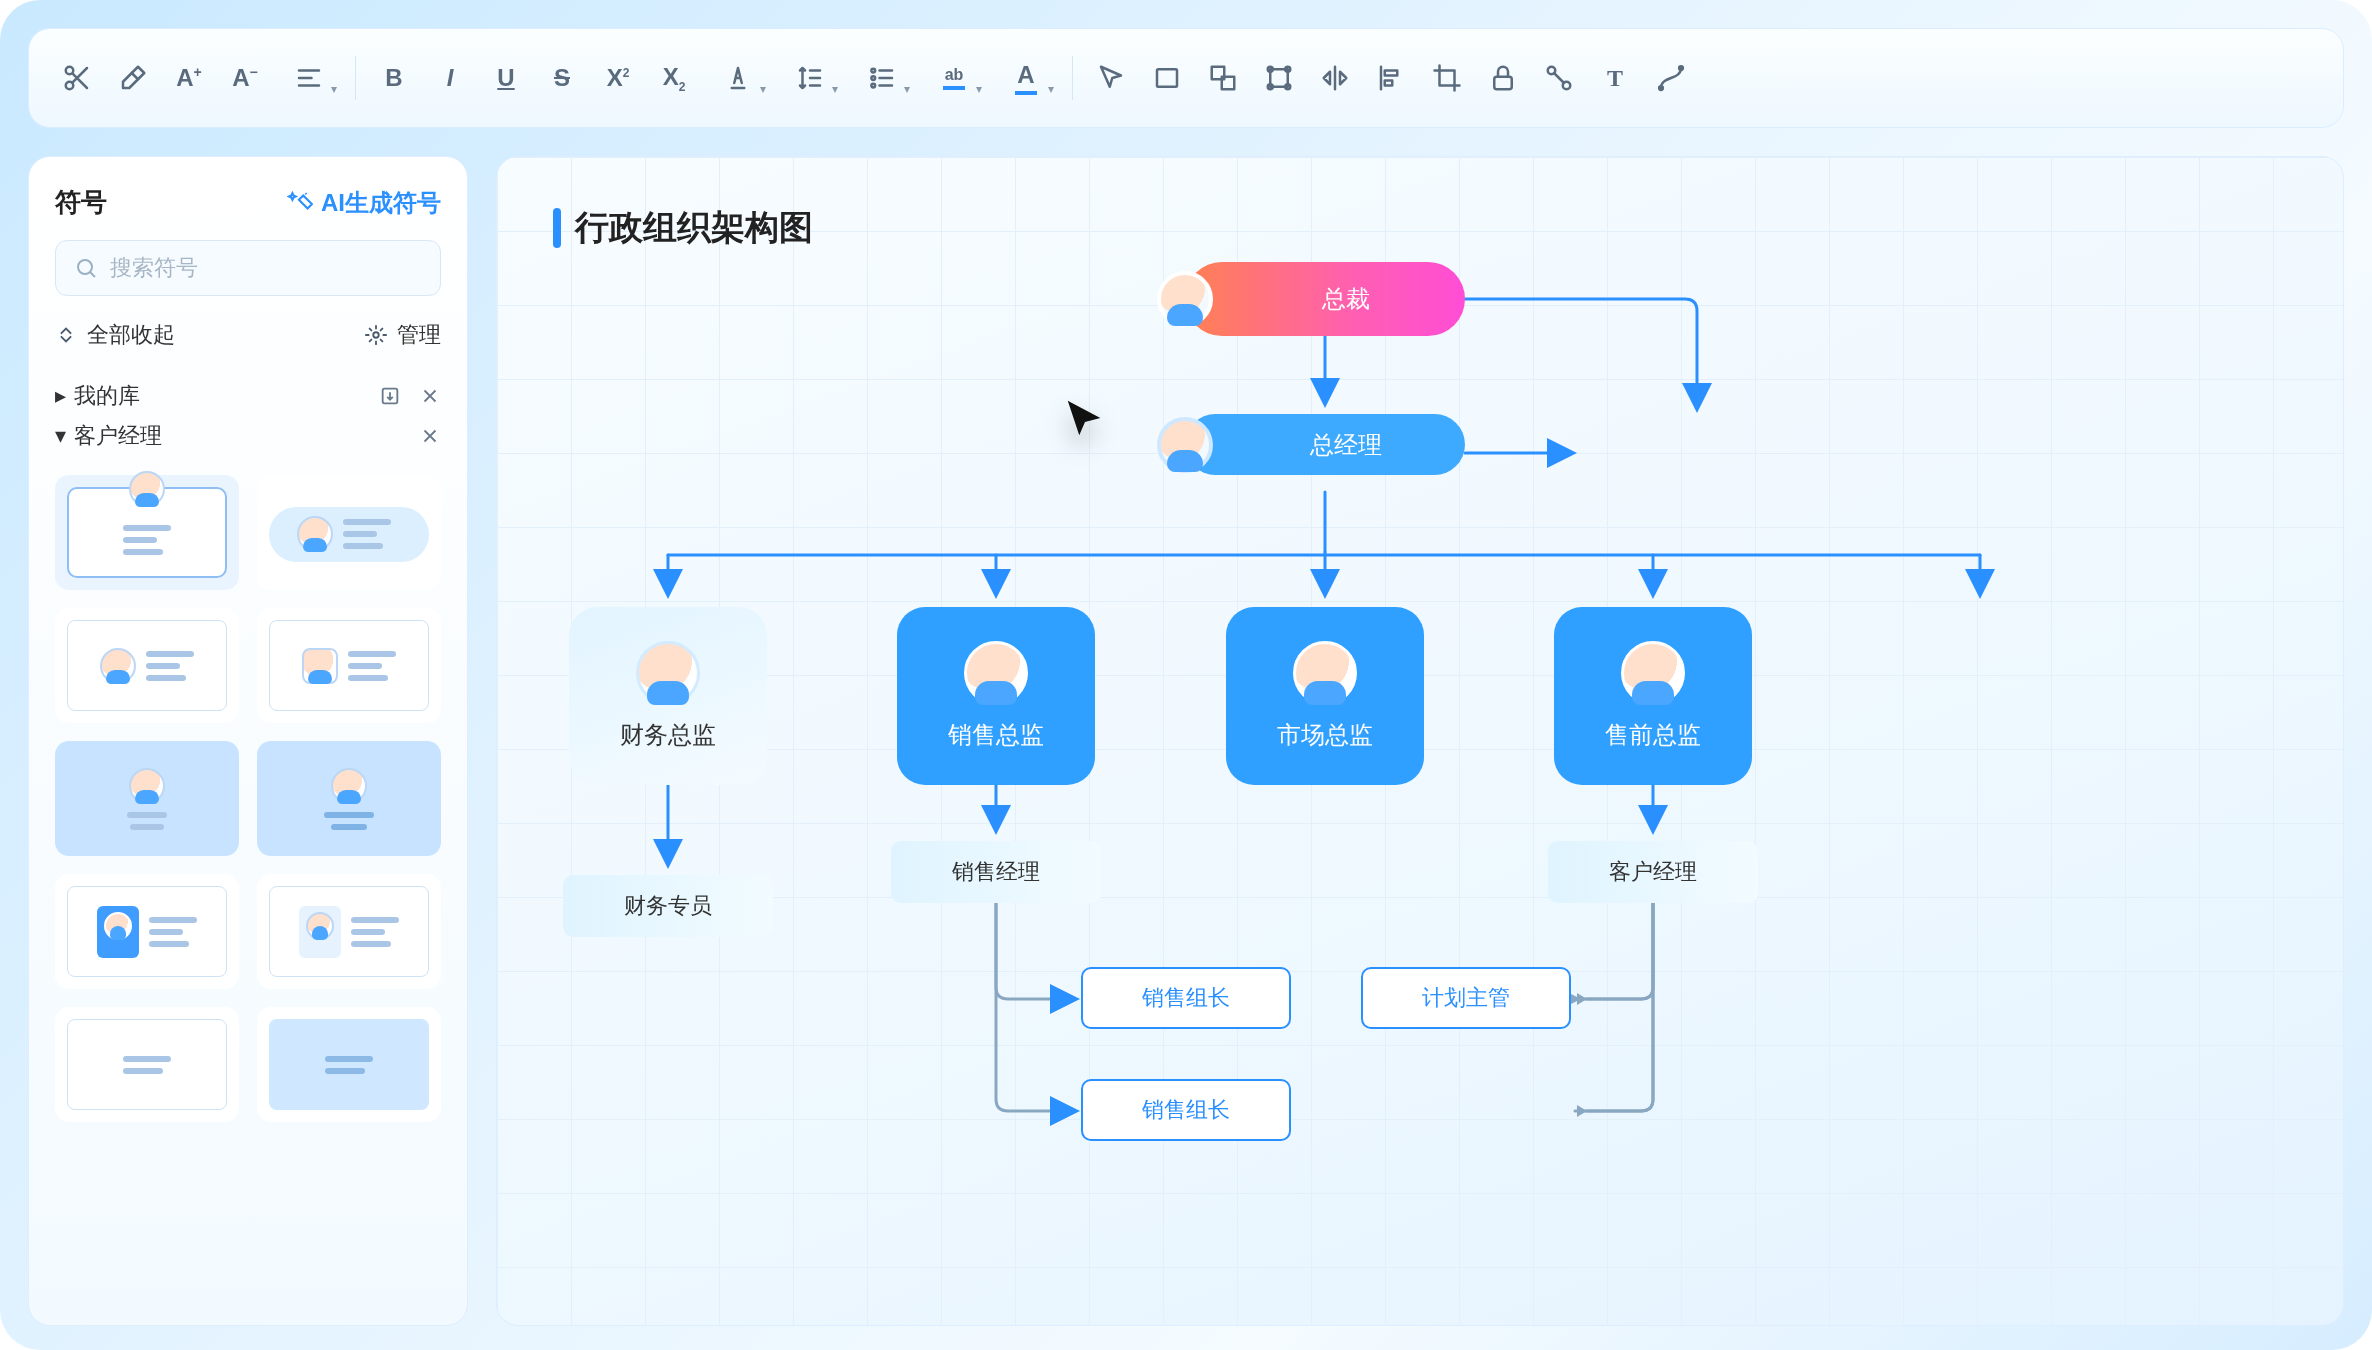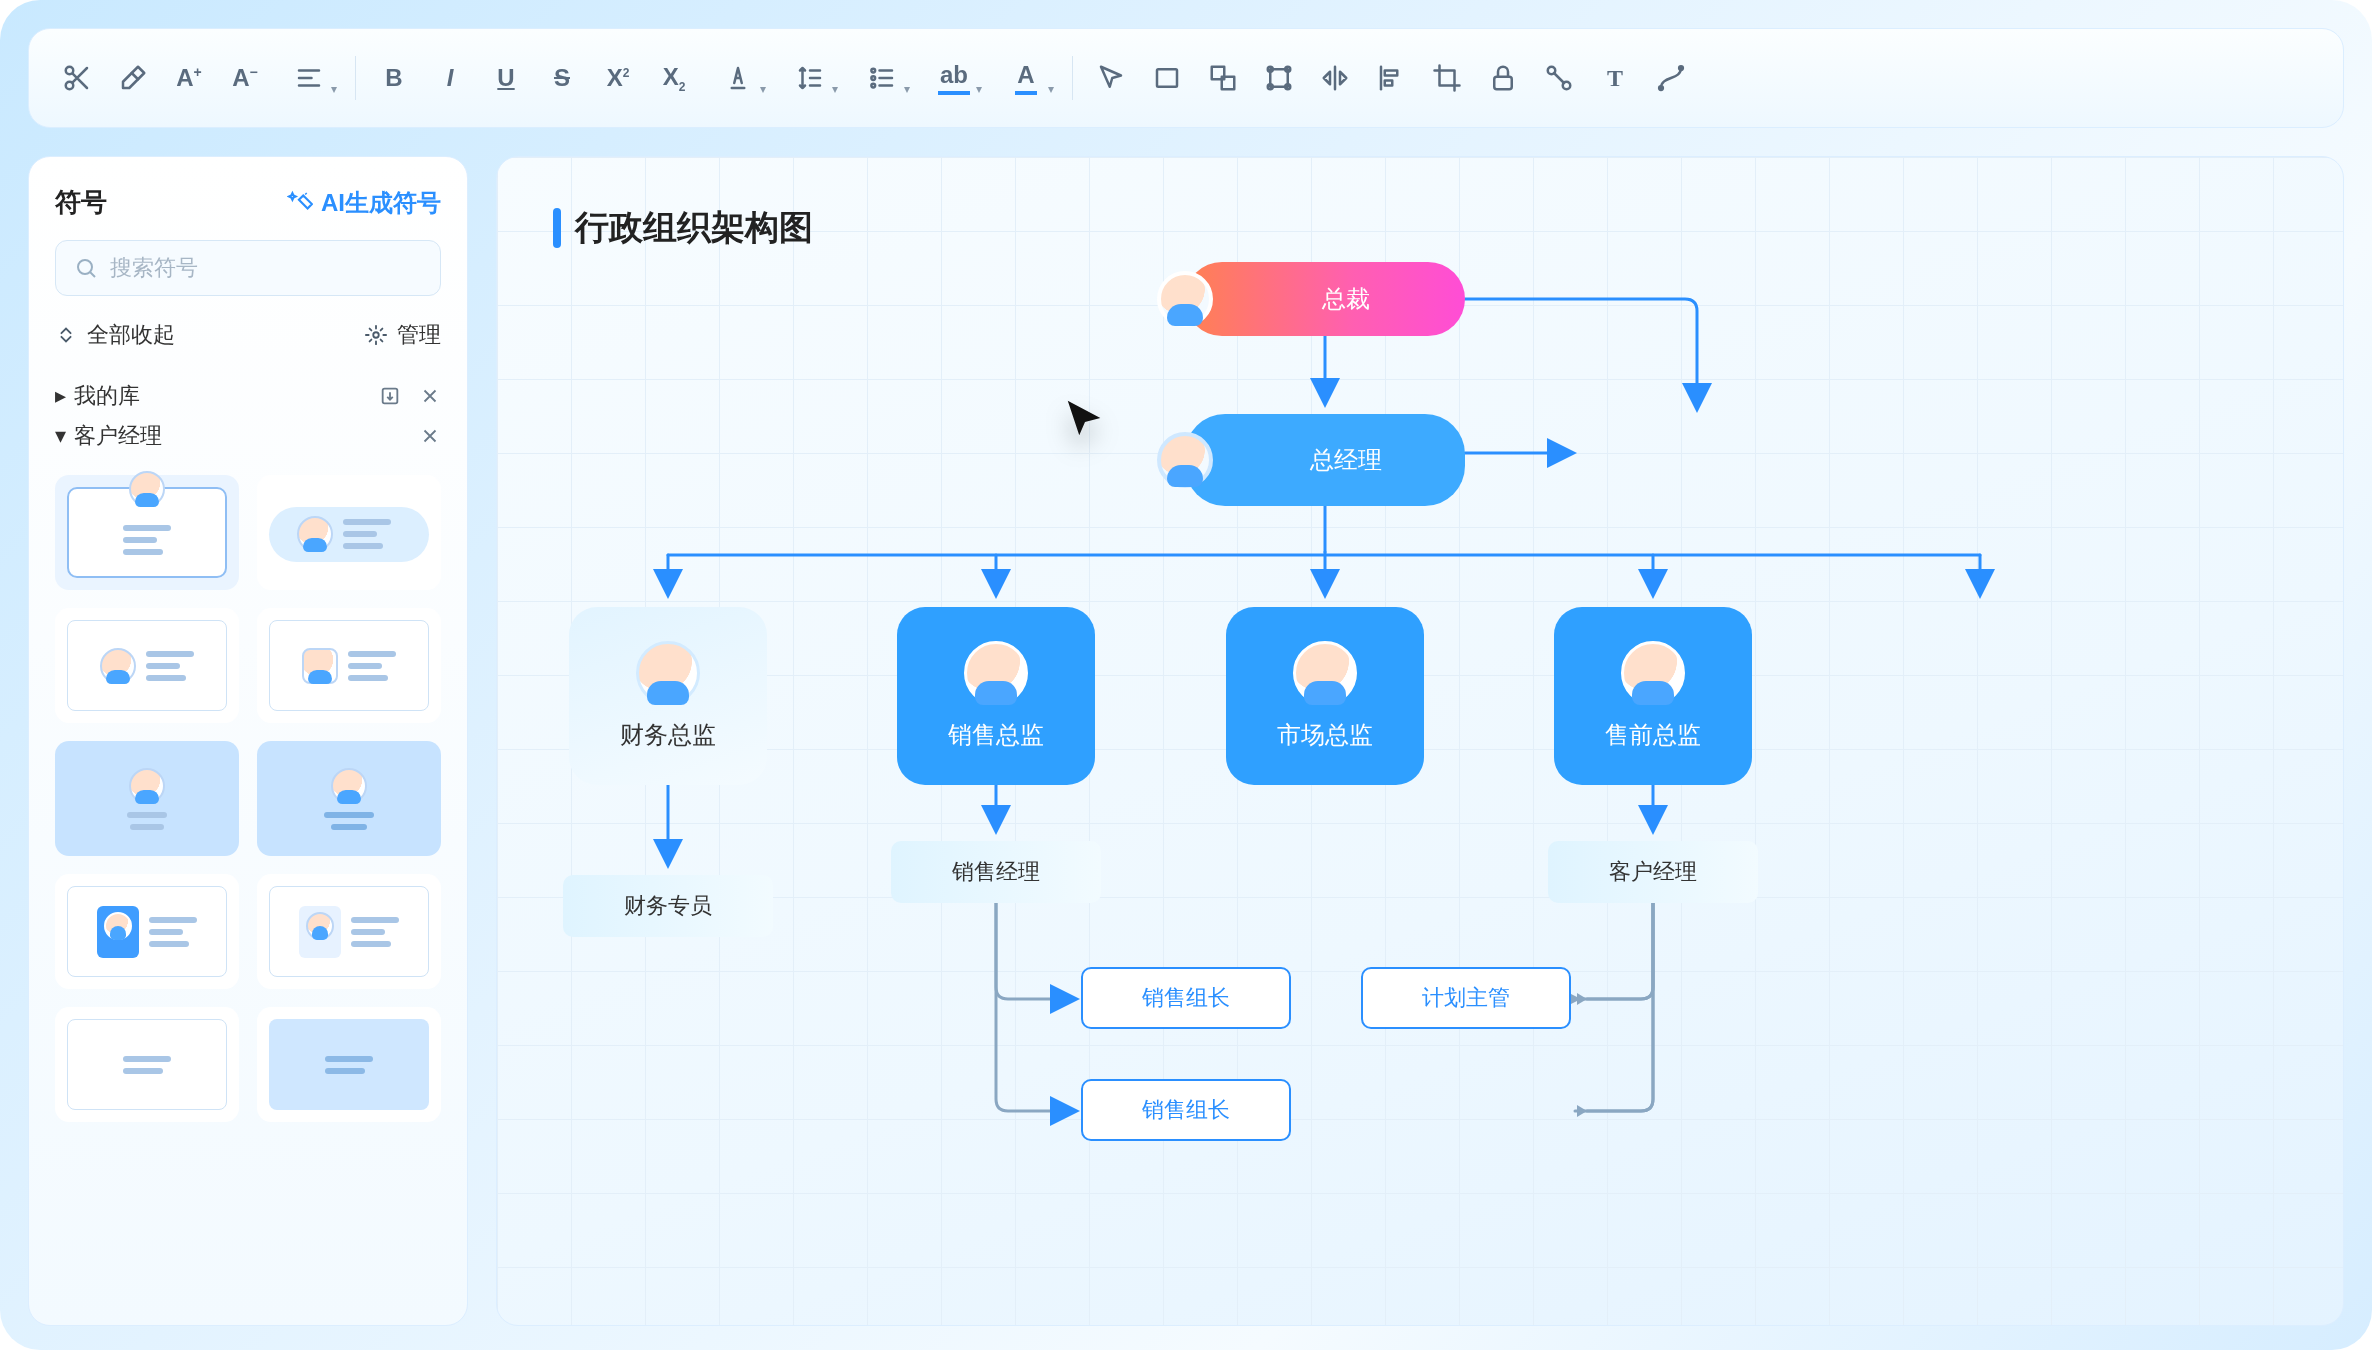--- a/index.html
+++ b/index.html
@@ -102,21 +102,21 @@
   svg.connectors { position: absolute; inset: 0; width: 100%; height: 100%; pointer-events: none; }
 
   .node { position: absolute; display: flex; align-items: center; justify-content: center; font-size: 24px; color: #fff; border-radius: 16px; }
   .node .av { width: 56px; height: 56px; border-radius: 50%; background: radial-gradient(circle at 40% 30%, #ffe0cc 0 55%, #fff 56%); border: 3px solid #fff; position: relative; margin-right: 14px; }
   .node .av::after { content: ""; position: absolute; bottom: -3px; left: 6px; right: 6px; height: 22px; background: #4aa6ff; border-radius: 14px 14px 8px 8px; }
   .node .av.outside { position: absolute; left: -28px; top: 50%; transform: translateY(-50%); margin: 0; border: 4px solid #cfe8ff; background: radial-gradient(circle at 40% 30%, #ffe0cc 0 55%, #f3faff 56%); }
 
   .node-president { left: 688px; top: 105px; width: 280px; height: 74px; padding-left: 42px; background: linear-gradient(90deg, #ff8150 0%, #ff5fb1 60%, #ff4dd6 100%); border-radius: 40px; text-align: center; }
   .node-president .av.outside { border: 4px solid #fff; }
 
-  .node-gm { left: 688px; top: 257px; width: 280px; height: 92px; padding-left: 42px; background: #3daaff; border-radius: 40px; }
+  .node-gm { left: 688px; top: 257px; width: 280px; height: 61px; padding-left: 42px; background: #3daaff; border-radius: 40px; }
   .node-gm .av.outside { border: 4px solid #cfe8ff; }
 
   .node-assist { left: 1088px; top: 262px; width: 240px; height: 68px; background: linear-gradient(90deg, #dcf3ff 0%, #f3fbff 100%); border-radius: 10px; color: #333; }
 
   .director { width: 198px; height: 178px; background: #2fa0ff; border-radius: 28px; flex-direction: column; gap: 14px; color: #fff; }
   .director.light { background: linear-gradient(160deg, #e2f4ff 0%, #f4fbff 100%); color: #333; }
   .director .av-big { width: 64px; height: 64px; border-radius: 50%; background: radial-gradient(circle at 40% 30%, #ffe0cc 0 55%, #fff 56%); border: 3px solid #fff; position: relative; }
   .director .av-big::after { content: ""; position: absolute; bottom: -3px; left: 8px; right: 8px; height: 24px; background: #4aa6ff; border-radius: 14px 14px 8px 8px; }
   .director.light .av-big { border-color: #d3ebff; }
 
@@ -188,21 +188,21 @@
       </div>
     <div class="tbtn withdd">
         <svg viewBox="0 0 24 24">
           <circle cx="5" cy="6" r="1.5"></circle>
           <circle cx="5" cy="12" r="1.5"></circle>
           <circle cx="5" cy="18" r="1.5"></circle>
           <path d="M10 6h10M10 12h10M10 18h10"></path>
         </svg>
       </div>
     <div class="tbtn withdd">
-        <span class="txt underline-blue" style="font-size:24px">ab</span>
+        <span class="txt underline-blue" style="font-size:16px">ab</span>
       </div>
     <div class="tbtn withdd">
         <span class="txt underline-blue">A</span>
       </div>
     <div class="sep"></div>
     <div class="tbtn">
         <svg viewBox="0 0 24 24">
           <path d="M4 3l16 7-7 2-2 7z"></path>
         </svg>
       </div>

